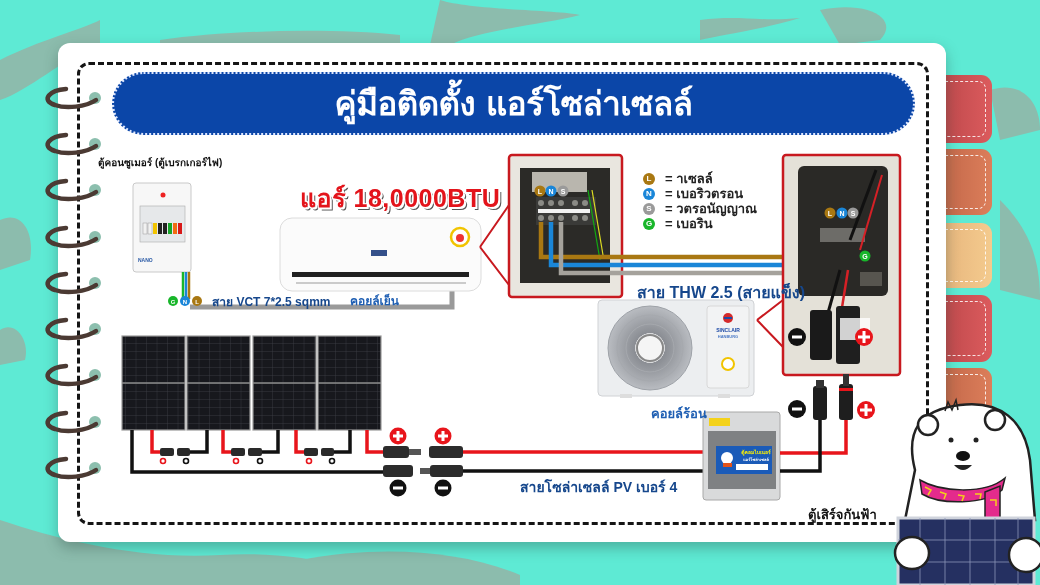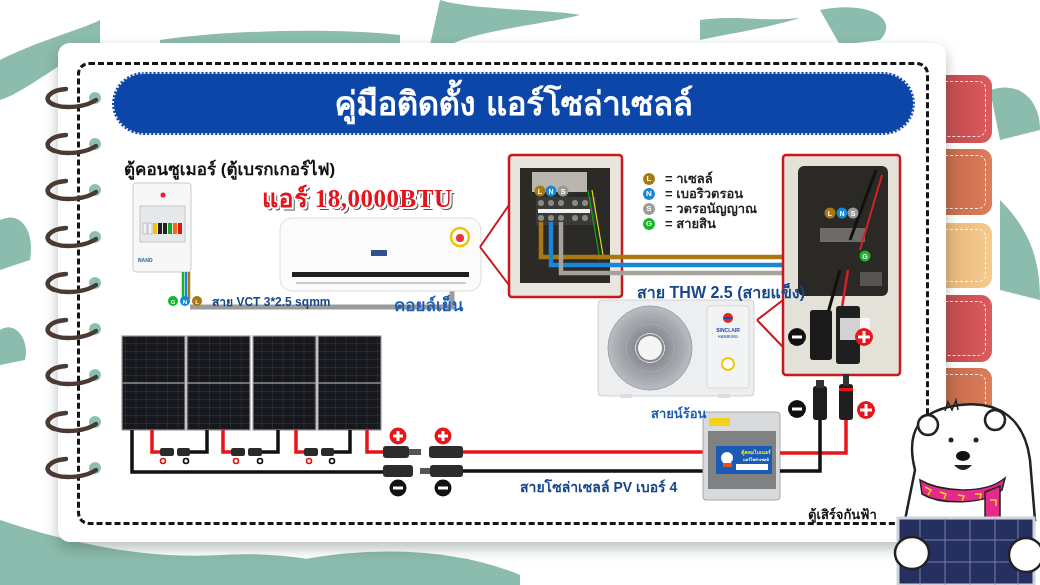--- a/index.html
+++ b/index.html
@@ -1,32 +1,32 @@
 <!DOCTYPE html>
 <html><head>
 <meta charset="utf-8">
 <style>
   html,body{margin:0;padding:0;}
   body{width:1040px;height:585px;overflow:hidden;background:#9dc4b6;font-family:"DejaVu Sans","Liberation Sans",sans-serif;}
-  #stage{position:relative;width:1040px;height:585px;overflow:hidden;background:#ffffff;}
+  #stage{position:relative;width:1040px;height:585px;overflow:hidden;background:#5eead4;}
   .abs{position:absolute;}
   .tab{position:absolute;left:934px;width:58px;border-radius:0 11px 11px 0;}
   .tab::after{content:"";position:absolute;left:-4px;top:6px;right:6px;bottom:6px;border:1.5px dashed rgba(255,255,255,.85);border-left:none;border-radius:0 8px 8px 0;}
   .tab.red{background:linear-gradient(90deg,#b94649,#dc5b5d);}
   .tab.orange{background:linear-gradient(90deg,#bf6447,#dc7e5a);}
   .tab.yellow{background:linear-gradient(90deg,#e5b27a,#f4cb8e);}
   #card{position:absolute;left:58px;top:43px;width:888px;height:499px;background:#fff;border-radius:12px;box-shadow:0 6px 14px rgba(40,70,60,.35);}
   #dash{position:absolute;left:77px;top:62px;width:846px;height:457px;border:3px dashed #151515;border-radius:12px;}
   #title-pill{position:absolute;left:112px;top:72px;width:803px;height:63px;background:#0b46a8;border-radius:32px;border:2px dotted #dfe8ff;box-sizing:border-box;display:flex;align-items:center;justify-content:center;gap:12px;font-family:"DejaVu Serif","Liberation Serif",serif;font-weight:bold;font-size:33px;letter-spacing:-0.5px;}
   #title-pill .w{color:#ffffff;}
   #title-pill .y{color:#fff200;}
   .lbl{position:absolute;font-weight:bold;white-space:nowrap;font-family:"Liberation Sans","DejaVu Sans",sans-serif;}
   .blue{color:#16478c;}
   .redtxt{color:#e1161d;}
-  #ac-heading{font-size:25px;color:#e3141b;letter-spacing:0.5px;text-shadow:2px 2px 0 #fff,-1px -1px 0 #fff,1px -1px 0 #fff,-1px 1px 0 #fff,3px 3px 0 #555;font-family:Liberation Serif, serif;}
+  #ac-heading{font-size:25px;color:#e3141b;letter-spacing:0.5px;text-shadow:2px 2px 0 #fff,-1px -1px 0 #fff,1px -1px 0 #fff,-1px 1px 0 #fff,3px 3px 0 #555;font-family:Liberation Sans, sans-serif;margin-left:38px;}
   .legend-row{position:absolute;left:643px;display:flex;align-items:center;gap:10px;font-weight:bold;font-size:13px;color:#222;font-family:"Liberation Sans","DejaVu Sans",sans-serif;}
   .badge{width:12px;height:12px;border-radius:50%;display:inline-flex;align-items:center;justify-content:center;color:#fff;font-size:8px;font-weight:bold;}
   svg text{font-family:"Liberation Sans","DejaVu Sans",sans-serif;font-weight:bold;}
 </style>
 </head>
 <body>
 
 <div id="stage">
 
   <svg class="abs" style="left:0;top:0" width="1040" height="585">
@@ -315,39 +315,39 @@
       <path d="M920 480 C940 492 985 495 1005 478 L1002 490 C985 505 940 505 922 494Z" fill="#e42b8c" stroke="#222" stroke-width="1.5"></path>
       <path d="M985 492 L1000 486 L1000 550 L985 555Z" fill="#e42b8c" stroke="#222" stroke-width="1.5"></path>
       <path d="M925 487 l6 3 l-3 5 M940 492 l6 2 l-2 5 M958 495 l6 1 l-2 5 M975 494 l6 0 l-1 5 M990 500 l6 0 l0 6 M990 520 l6 0 l0 6 M990 538 l6 0" stroke="#f3d11a" stroke-width="1.5" fill="none"></path>
       <rect x="898" y="518" width="136" height="67" fill="#253061" stroke="#cfd3dc" stroke-width="3"></rect>
       <path d="M898 540H1034M898 562H1034M920 518V585M945 518V585M970 518V585M995 518V585M1018 518V585" stroke="#8b94b7" stroke-width="0.8"></path>
       <ellipse cx="912" cy="553" rx="17" ry="16" fill="#fff" stroke="#222" stroke-width="2.5"></ellipse>
       <ellipse cx="1026" cy="555" rx="17" ry="17" fill="#fff" stroke="#222" stroke-width="2.5"></ellipse>
     </g>
   </svg>
 
-  <div class="lbl" style="left:124px;top:155px;font-size:17px;color:#111;">ตู้คอนซูเมอร์ (ตู้เบรกเกอร์ไฟ)</div>
+  <div class="lbl" style="left:98px;top:155px;font-size:10px;color:#111;">ตู้คอนซูเมอร์ (ตู้เบรกเกอร์ไฟ)</div>
   <div class="lbl" id="ac-heading" style="left:262px;top:178px;">แอร์ 18,0000BTU</div>
-  <div class="lbl blue" style="left:212px;top:292px;font-size:12px;">สาย VCT 3*2.5 sqmm</div>
-  <div class="lbl blue" style="left:350px;top:291px;font-size:17px;color:#1f5fb3;margin-left:44px;">คอยล์เย็น</div>
+  <div class="lbl blue" style="left:212px;top:292px;font-size:12px;">สาย VCT 7*2.5 sqmm</div>
+  <div class="lbl blue" style="left:350px;top:291px;font-size:12px;color:#1f5fb3;">คอยล์เย็น</div>
   <div class="lbl blue" style="left:637px;top:280px;font-size:16px;">สาย THW 2.5 (สายแข็ง)</div>
-  <div class="lbl blue" style="left:651px;top:403px;font-size:13px;color:#1f5fb3;">สายน์ร้อน</div>
+  <div class="lbl blue" style="left:651px;top:403px;font-size:13px;color:#1f5fb3;">คอยล์ร้อน</div>
   <div class="lbl blue" style="left:520px;top:476px;font-size:14px;">สายโซล่าเซลล์ PV เบอร์ 4</div>
   <div class="lbl" style="left:808px;top:504px;font-size:13px;color:#111;">ตู้เสิร์จกันฟ้า</div>
 
   <div class="legend-row" style="top:168px">
     <span class="badge" style="background:#a97812">L</span>
     <span>=  าเซลล์</span>
   </div>
   <div class="legend-row" style="top:183px">
     <span class="badge" style="background:#1a86d8">N</span>
     <span>=  เบอริวตรอน</span>
   </div>
   <div class="legend-row" style="top:198px">
     <span class="badge" style="background:#9a9a9a">S</span>
     <span>=  วตรอนัญญาณ</span>
   </div>
   <div class="legend-row" style="top:213px">
     <span class="badge" style="background:#18b62a">G</span>
-    <span>=  สายสิน</span>
+    <span>=  เบอริน</span>
   </div>
 
 </div>
 
 </body></html>

